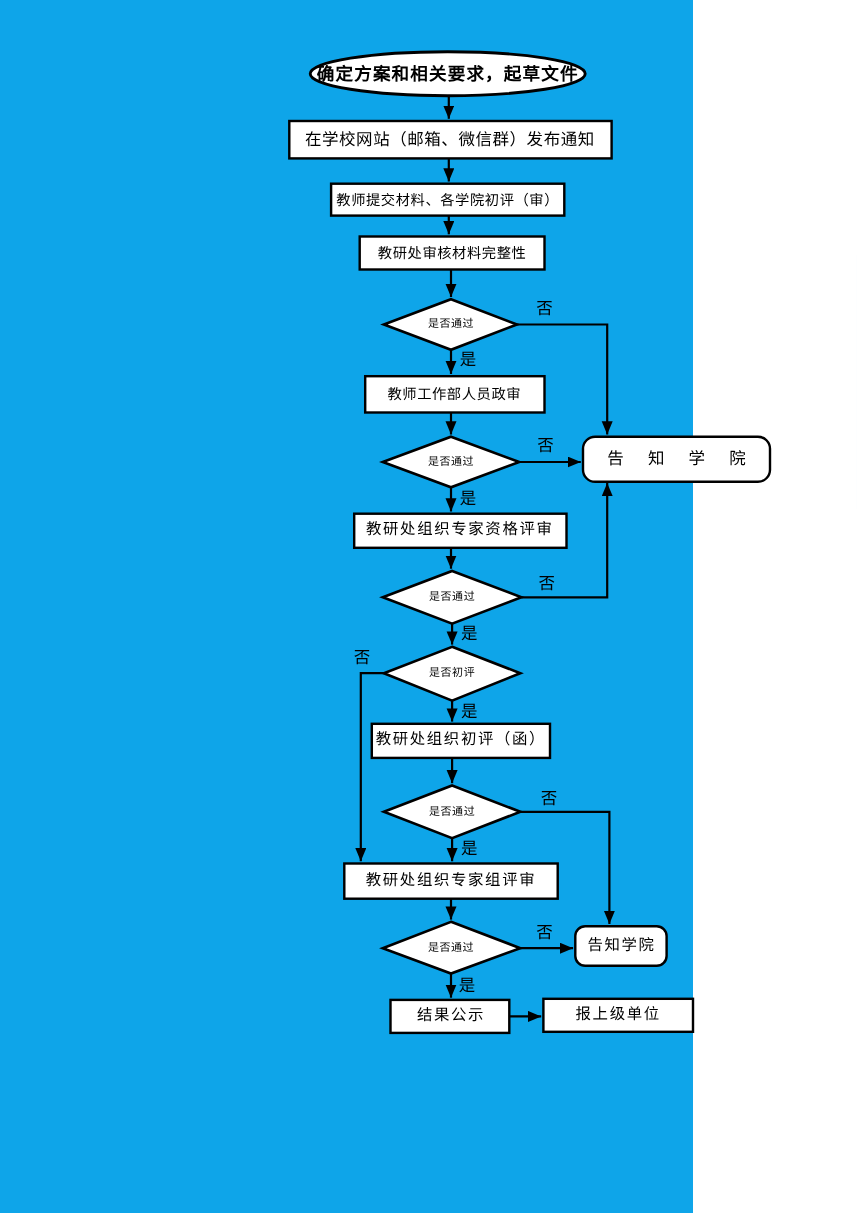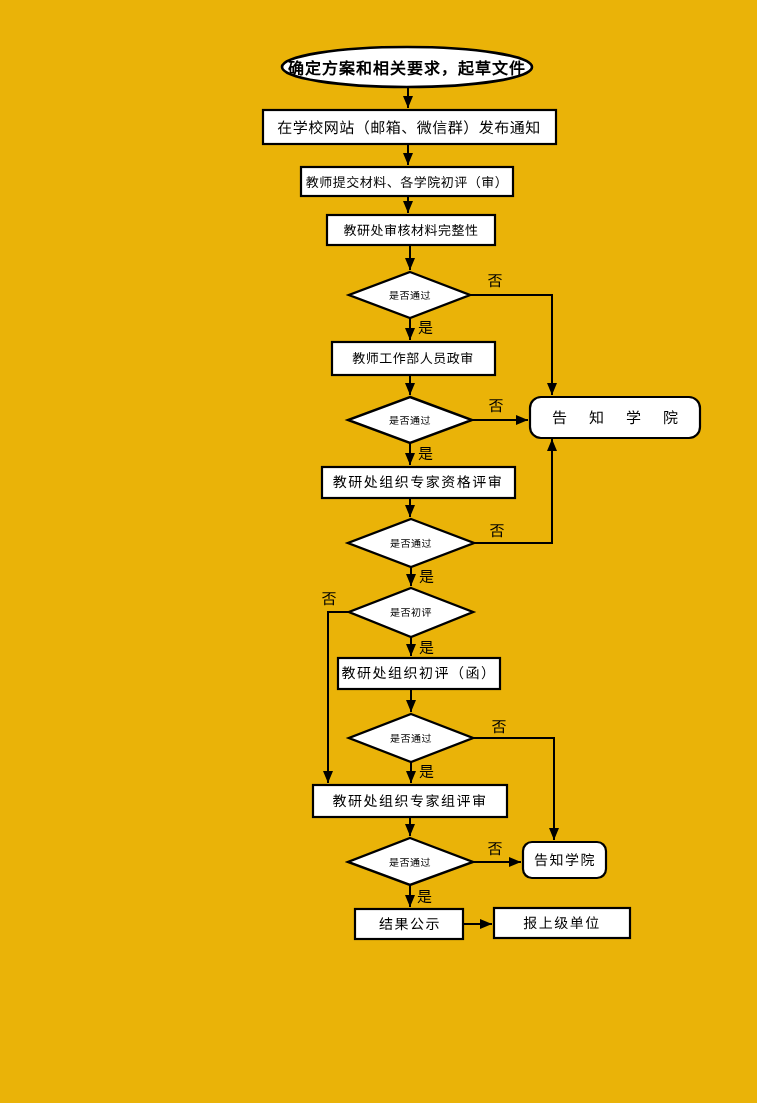--- a/index.html
+++ b/index.html
@@ -5,23 +5,23 @@
   html, body {
     margin: 0;
     padding: 0;
     background: #ffffff;
     width: 779px;
     height: 1103px;
     overflow: hidden;
   }
   .page {
     position: relative;
-    width: 757px;
+    width: 630px;
     height: 1103px;
-    background: #eab308;
+    background: #0ea5e9;
   }
   svg { display: block; }
   .shape {
     fill: #ffffff;
     stroke: #000000;
     stroke-width: 2.2;
   }
   .diamond {
     fill: #ffffff;
     stroke: #000000;

